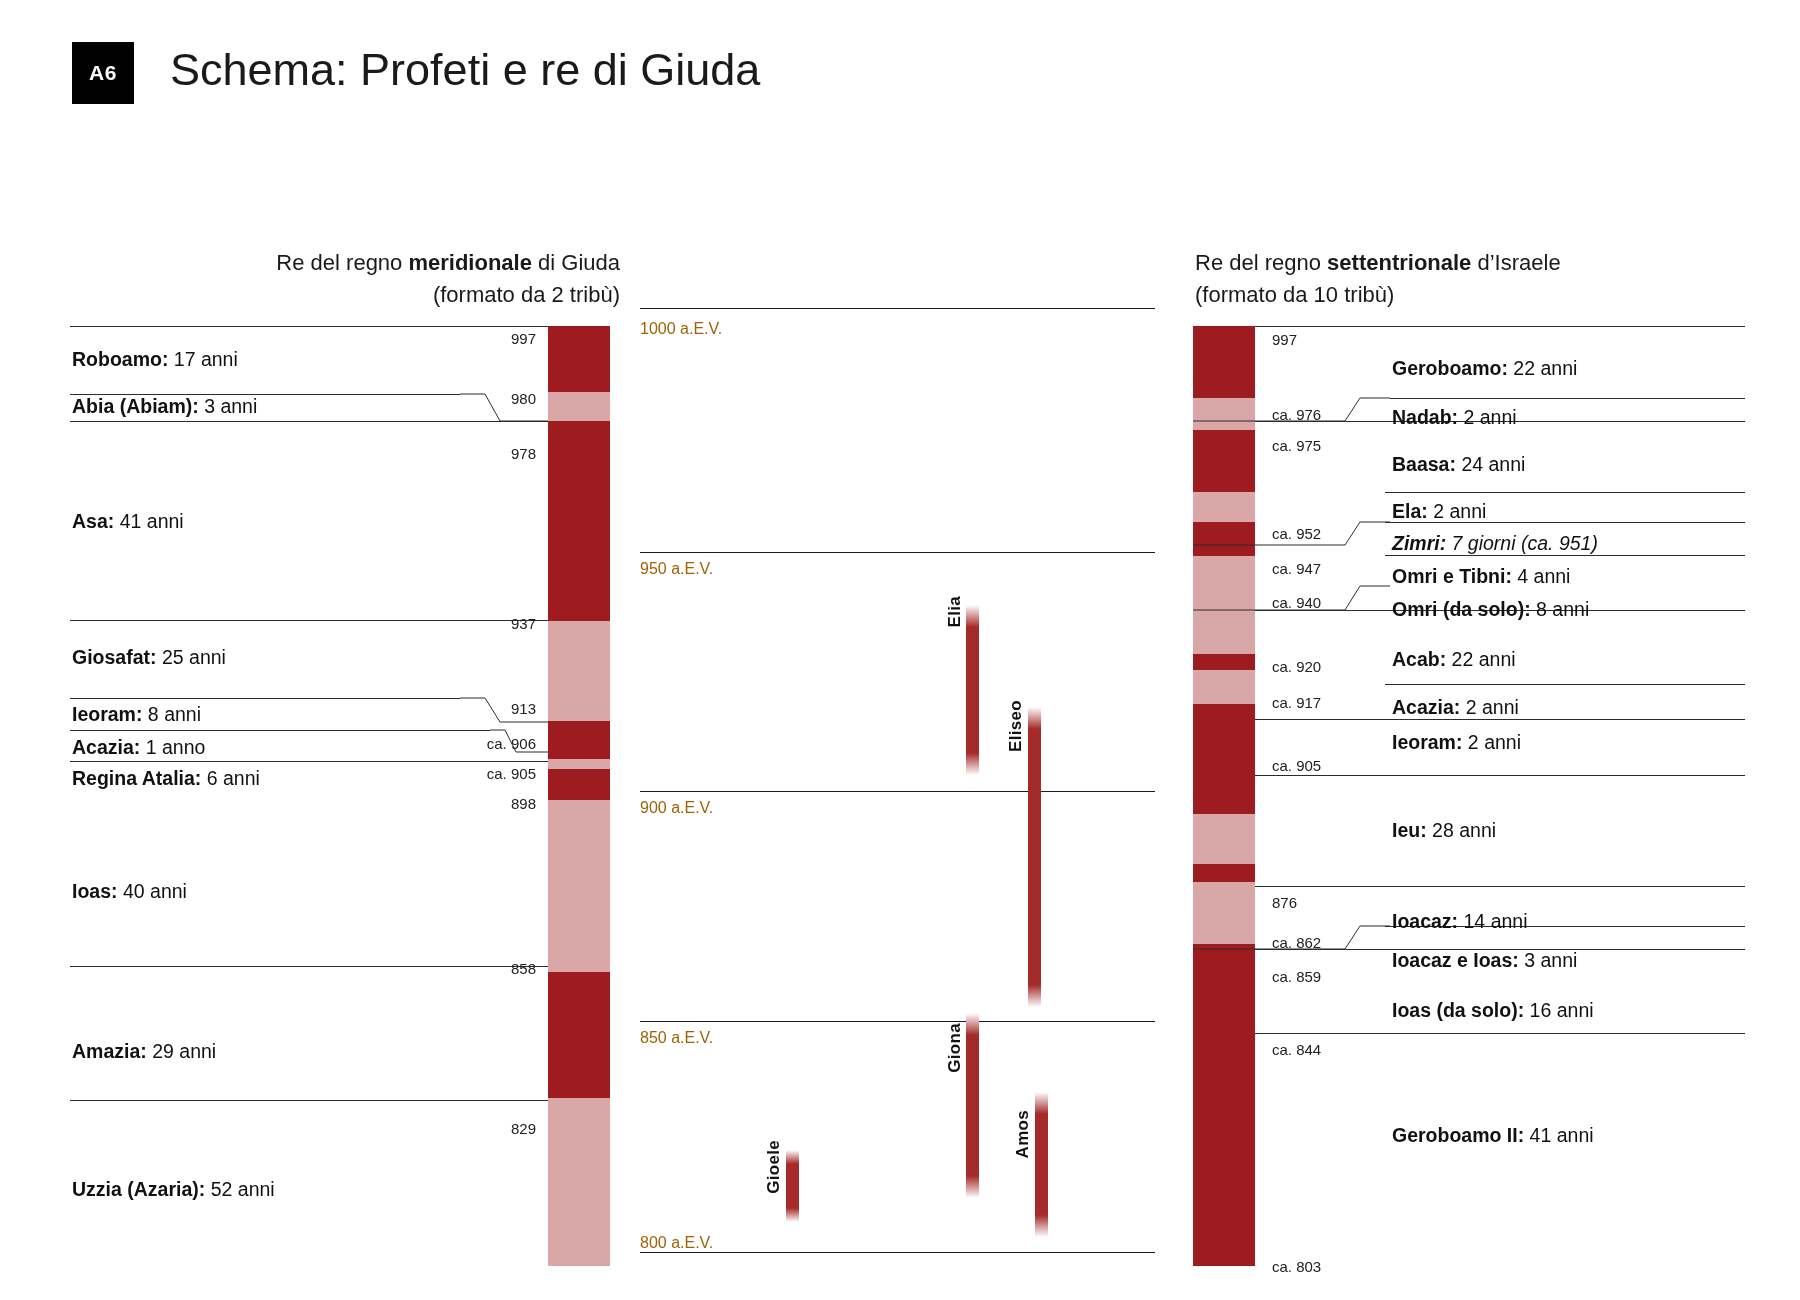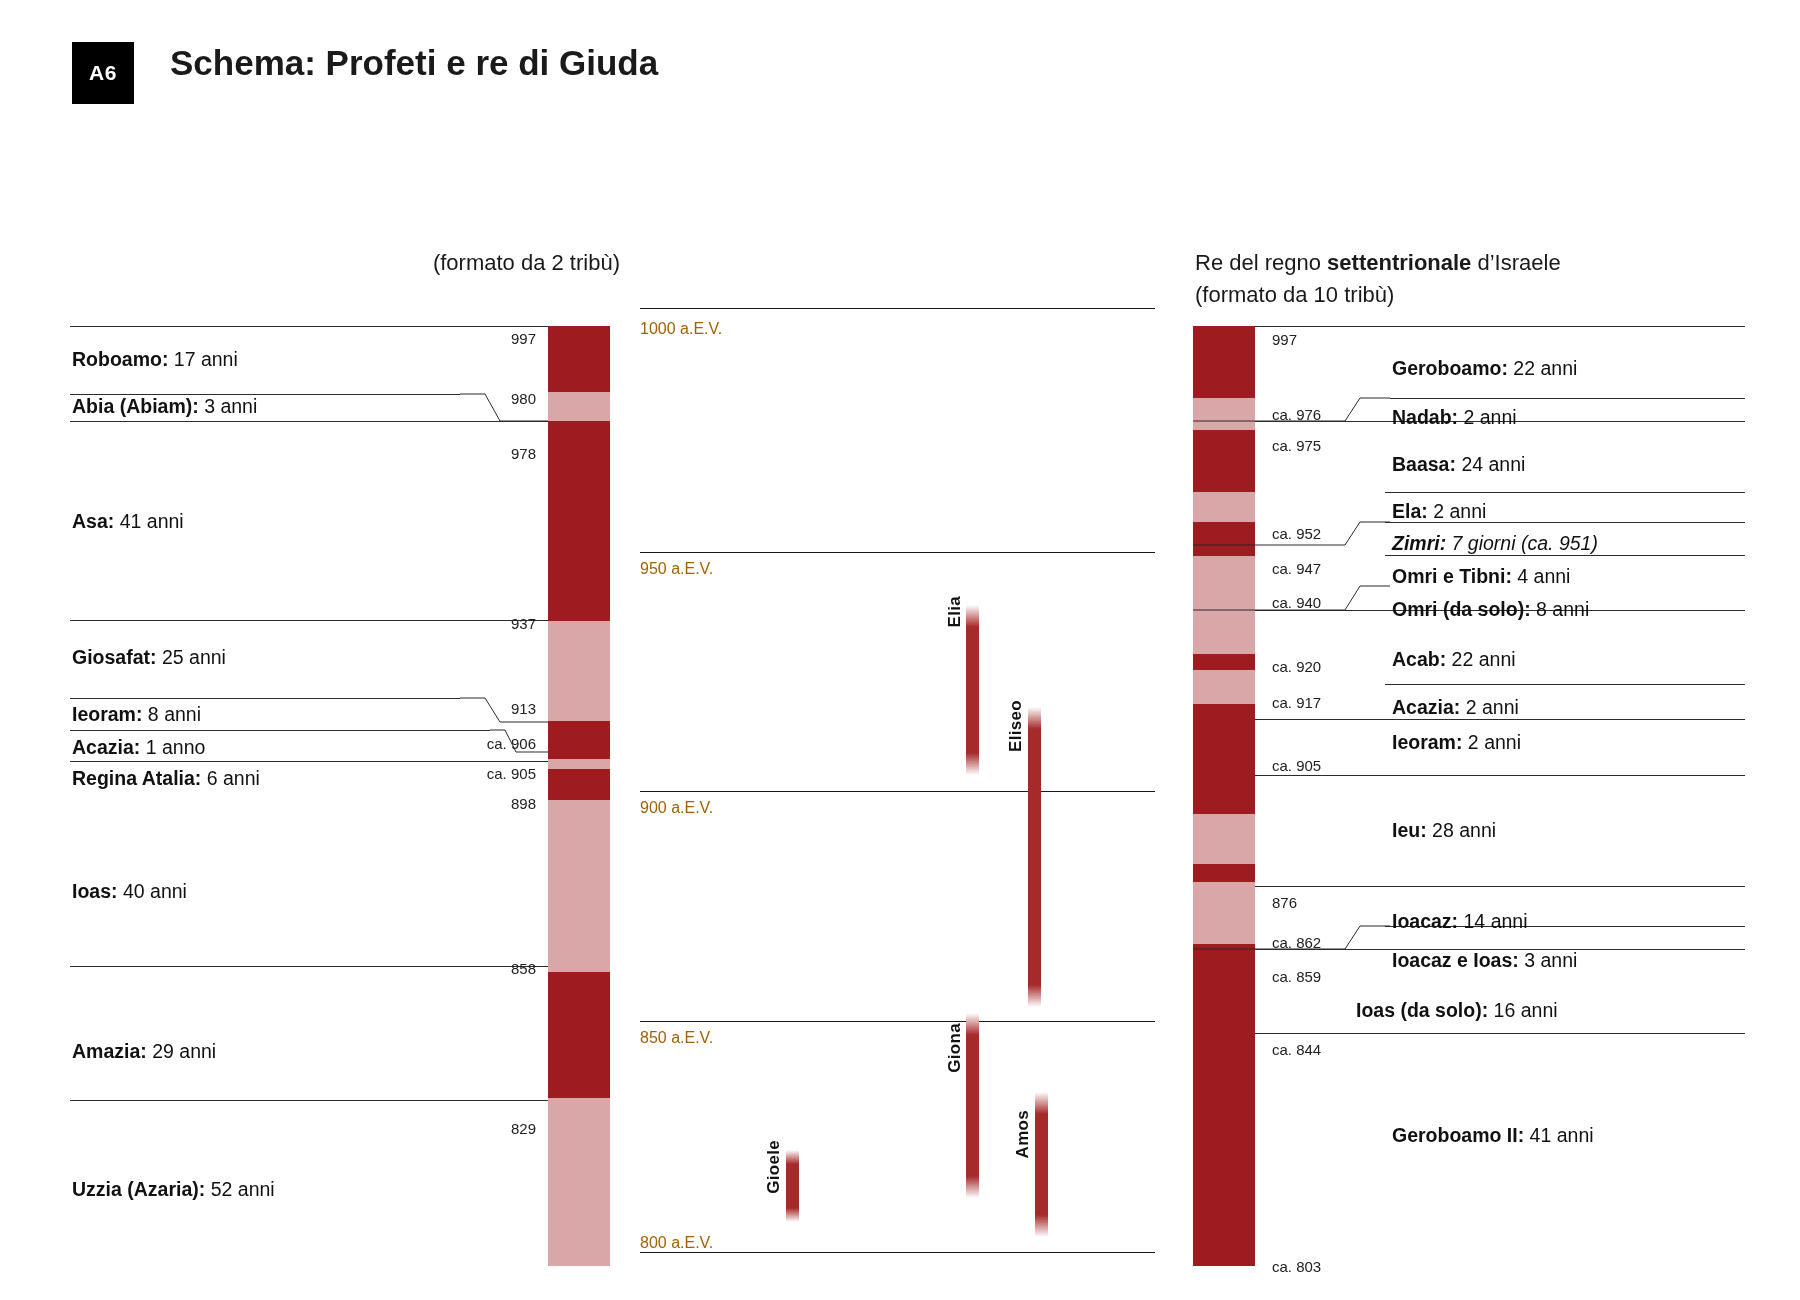--- a/index.html
+++ b/index.html
@@ -31,23 +31,23 @@
     font-size: 21px;
     font-weight: bold;
     display: flex;
     align-items: center;
     justify-content: center;
     letter-spacing: 0.5px;
   }
   #title {
     position: absolute;
     left: 170px; top: 40px;
-    font-size: 35px;
+    font-size: 45px;
     line-height: 1.32;
-    font-weight: bold;
+    font-weight: normal;
     color: #1a1a1a;
     width: 900px;
   }
   
   .col-heading {
     position: absolute;
     font-size: 22px;
     line-height: 1.45;
     color: #1a1a1a;
   }
@@ -151,20 +151,23 @@
 <body>
 
 <div id="header">
   <div id="badge">A6</div>
   <div id="title">
     <div>Schema: Profeti e re di Giuda</div>
   </div>
 </div>
 
 <div class="col-heading" id="heading-south">
+  <div>
+    <span>Re del regno </span><b>meridionale</b><span> di Giuda</span>
+  </div>
   <div>(formato da 2 tribù)</div>
 </div>
 
 <div class="col-heading" id="heading-north">
   <div>
     <span>Re del regno </span><b>settentrionale</b><span> d’Israele</span>
   </div>
   <div>(formato da 10 tribù)</div>
 </div>
 
@@ -308,21 +311,21 @@
   </div>
   <div class="king-label" style="left:1392px; top:819px;">
     <b>Ieu:</b><span> 28 anni</span>
   </div>
   <div class="king-label" style="left:1392px; top:910px;">
     <b>Ioacaz:</b><span> 14 anni</span>
   </div>
   <div class="king-label" style="left:1392px; top:949px;">
     <b>Ioacaz e Ioas:</b><span> 3 anni</span>
   </div>
-  <div class="king-label" style="left:1356px; top:999px;text-align:center;">
+  <div class="king-label" style="left:1392px; top:999px;text-align:center;">
     <b>Ioas (da solo):</b><span> 16 anni</span>
   </div>
   <div class="king-label" style="left:1392px; top:1124px;">
     <b>Geroboamo II:</b><span> 41 anni</span>
   </div>
 
   <div class="yearlab" style="left:1272px; top:331px;">997</div>
   <div class="yearlab" style="left:1272px; top:406px;">ca. 976</div>
   <div class="yearlab" style="left:1272px; top:437px;">ca. 975</div>
   <div class="yearlab" style="left:1272px; top:525px;">ca. 952</div>

